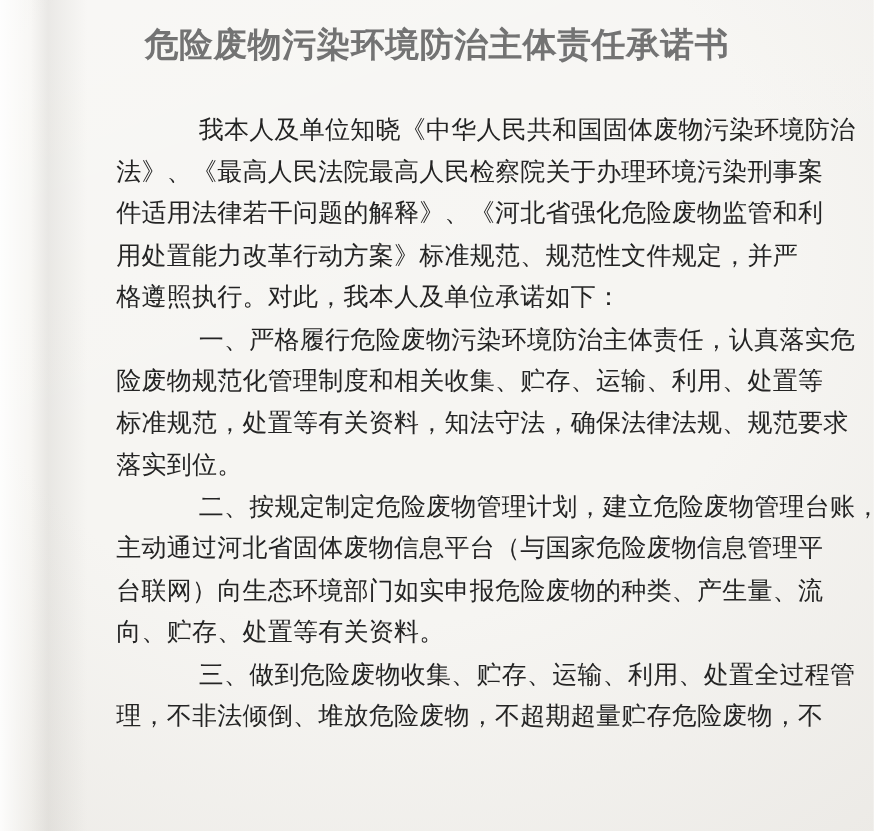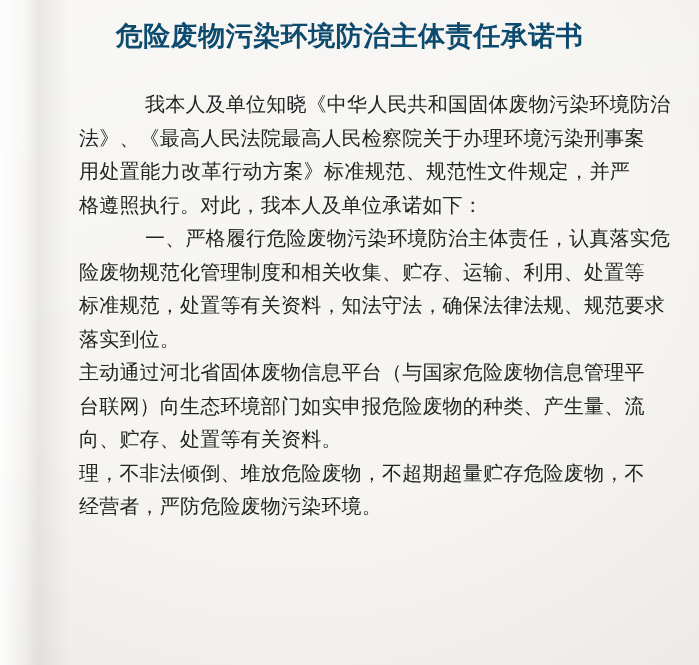--- a/index.html
+++ b/index.html
@@ -21,75 +21,78 @@
   }
   .doc-title {
     position: absolute;
     top: 18px;
     left: 0;
     width: 100%;
     text-align: center;
     font-size: 27px;
     font-weight: bold;
     letter-spacing: 0.5px;
-    color: #0c4a6e;
+    color: #737373;
     margin: 0;
   }
   .doc-body {
     position: absolute;
     top: 88px;
     left: 79px;
     width: 551px;
     color: #242424;
     font-size: 20px;
   }
   .paragraph { margin: 0; padding: 0; }
   .line {
     display: block;
     height: 33.5px;
     line-height: 33.5px;
     text-align: justify;
     text-align-last: justify;
     white-space: nowrap;
     letter-spacing: 0.2px;
+    margin-left: 14px;
   }
   .line.indent { text-indent: 3.3em; }
   .line.short {
     text-align-last: left;
     text-align: center;
   }
 </style>
 </head>
 <body>
 
 <div class="page">
 
   <h1 class="doc-title">危险废物污染环境防治主体责任承诺书</h1>
 
   <div class="doc-body">
 
     <div class="paragraph">
       <span class="line indent">我本人及单位知晓《中华人民共和国固体废物污染环境防治</span>
       <span class="line">法》、《最高人民法院最高人民检察院关于办理环境污染刑事案</span>
+      <span class="line">件适用法律若干问题的解释》、《河北省强化危险废物监管和利</span>
       <span class="line">用处置能力改革行动方案》标准规范、规范性文件规定，并严</span>
       <span class="line short">格遵照执行。对此，我本人及单位承诺如下：</span>
     </div>
 
     <div class="paragraph">
       <span class="line indent">一、严格履行危险废物污染环境防治主体责任，认真落实危</span>
       <span class="line">险废物规范化管理制度和相关收集、贮存、运输、利用、处置等</span>
       <span class="line">标准规范，处置等有关资料，知法守法，确保法律法规、规范要求</span>
       <span class="line short">落实到位。</span>
     </div>
 
     <div class="paragraph">
+      <span class="line indent">二、按规定制定危险废物管理计划，建立危险废物管理台账，</span>
       <span class="line">主动通过河北省固体废物信息平台（与国家危险废物信息管理平</span>
       <span class="line">台联网）向生态环境部门如实申报危险废物的种类、产生量、流</span>
       <span class="line short">向、贮存、处置等有关资料。</span>
     </div>
 
     <div class="paragraph">
+      <span class="line indent">三、做到危险废物收集、贮存、运输、利用、处置全过程管</span>
       <span class="line">理，不非法倾倒、堆放危险废物，不超期超量贮存危险废物，不</span>
-      <span class="line short">经营者，严防危险废物污染环境。</span>
     </div>
 
   </div>
 </div>
 
 </body></html>

